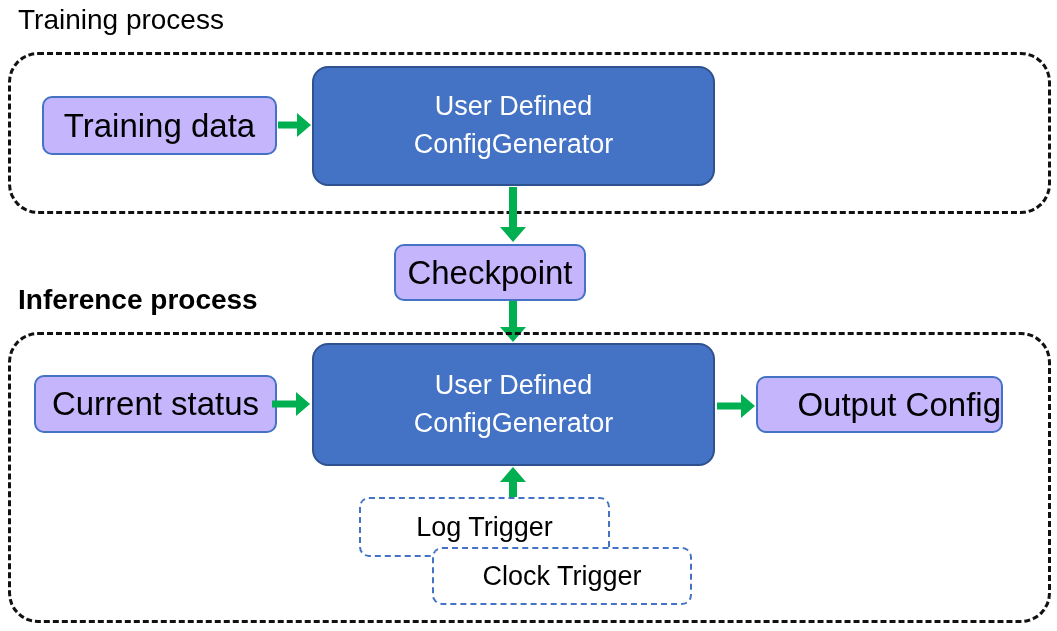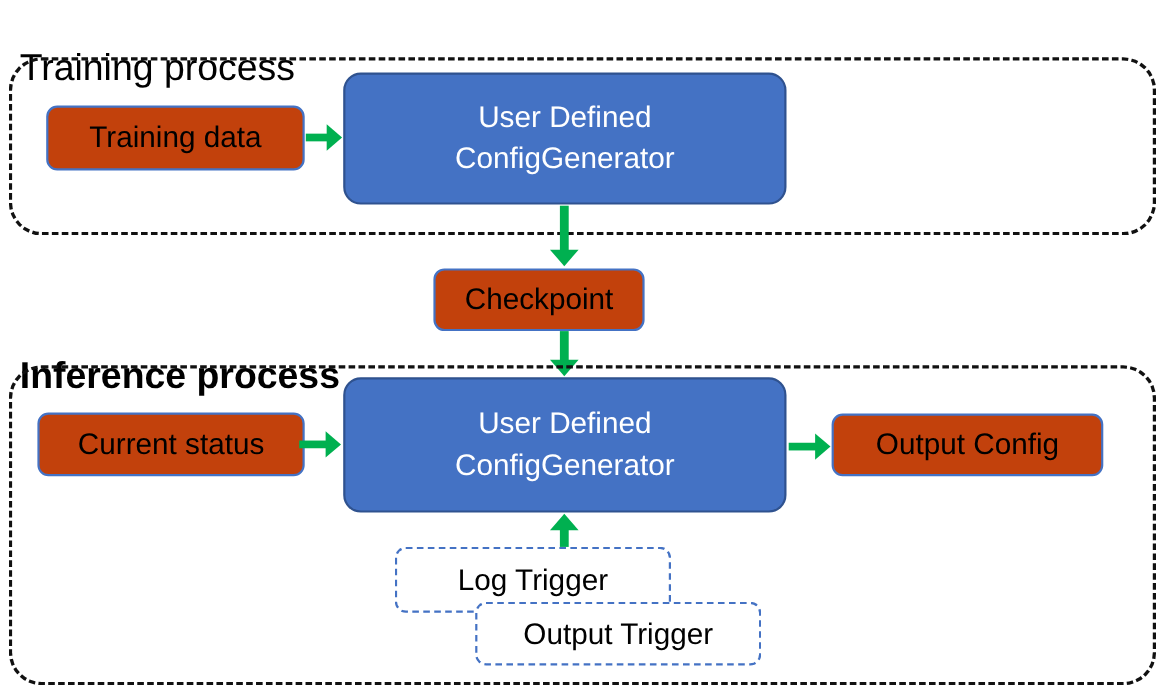--- a/index.html
+++ b/index.html
@@ -16,40 +16,39 @@
   body{font-family:"Liberation Sans", sans-serif;}
   .canvas{
     position:relative;
     width:1057px;
     height:631px;
     background:#ffffff;
     overflow:hidden;
   }
   .section-title{
     position:absolute;
-    font-size:34px;
+    font-size:28px;
     color:var(--text,#000);
     white-space:nowrap;
-    margin-top:39px;
   }
   .dashed-container{
     position:absolute;
     border:3px dashed var(--container-border,#111);
     border-radius:30px;
     background:transparent;
   }
   .io-box{
     position:absolute;
-    background:#c2410c;
+    background:#c4b5fd;
     border:2px solid var(--box-border,#4472C4);
     border-radius:10px;
     display:flex;
     align-items:center;
     justify-content:center;
-    font-size:27px;
+    font-size:33px;
     color:var(--text,#000);
     white-space:nowrap;
   }
   .trigger-box{
     position:absolute;
     background:#ffffff;
     border:2px dashed var(--box-border,#4472C4);
     border-radius:10px;
     display:flex;
     align-items:center;
@@ -141,30 +140,30 @@
   <div class="gen-box" style="left:312px;top:343px;width:403px;height:123px;">
     <span>User Defined</span>
     <span>ConfigGenerator</span>
   </div>
 
   <div class="arrow arrow-right" style="left:717px;top:394px;width:38px;height:24px;">
     <span class="shaft"></span>
     <span class="head"></span>
   </div>
 
-  <div class="io-box" style="left:756px;top:376px;width:247px;height:57px;">
+  <div class="io-box" style="left:756px;top:376px;width:247px;height:57px;justify-content:flex-end;">
     <span>Output Config</span>
   </div>
 
   <div class="arrow arrow-up" style="left:500px;top:467px;width:26px;height:31px;">
     <span class="shaft"></span>
     <span class="head"></span>
   </div>
 
   <div class="trigger-box" style="left:359px;top:497px;width:251px;height:60px;z-index:1;">
     <span>Log Trigger</span>
   </div>
 
   <div class="trigger-box" style="left:432px;top:547px;width:260px;height:58px;z-index:2;">
-    <span>Output Trigger</span>
+    <span>Clock Trigger</span>
   </div>
 
 </div>
 
 </body></html>

